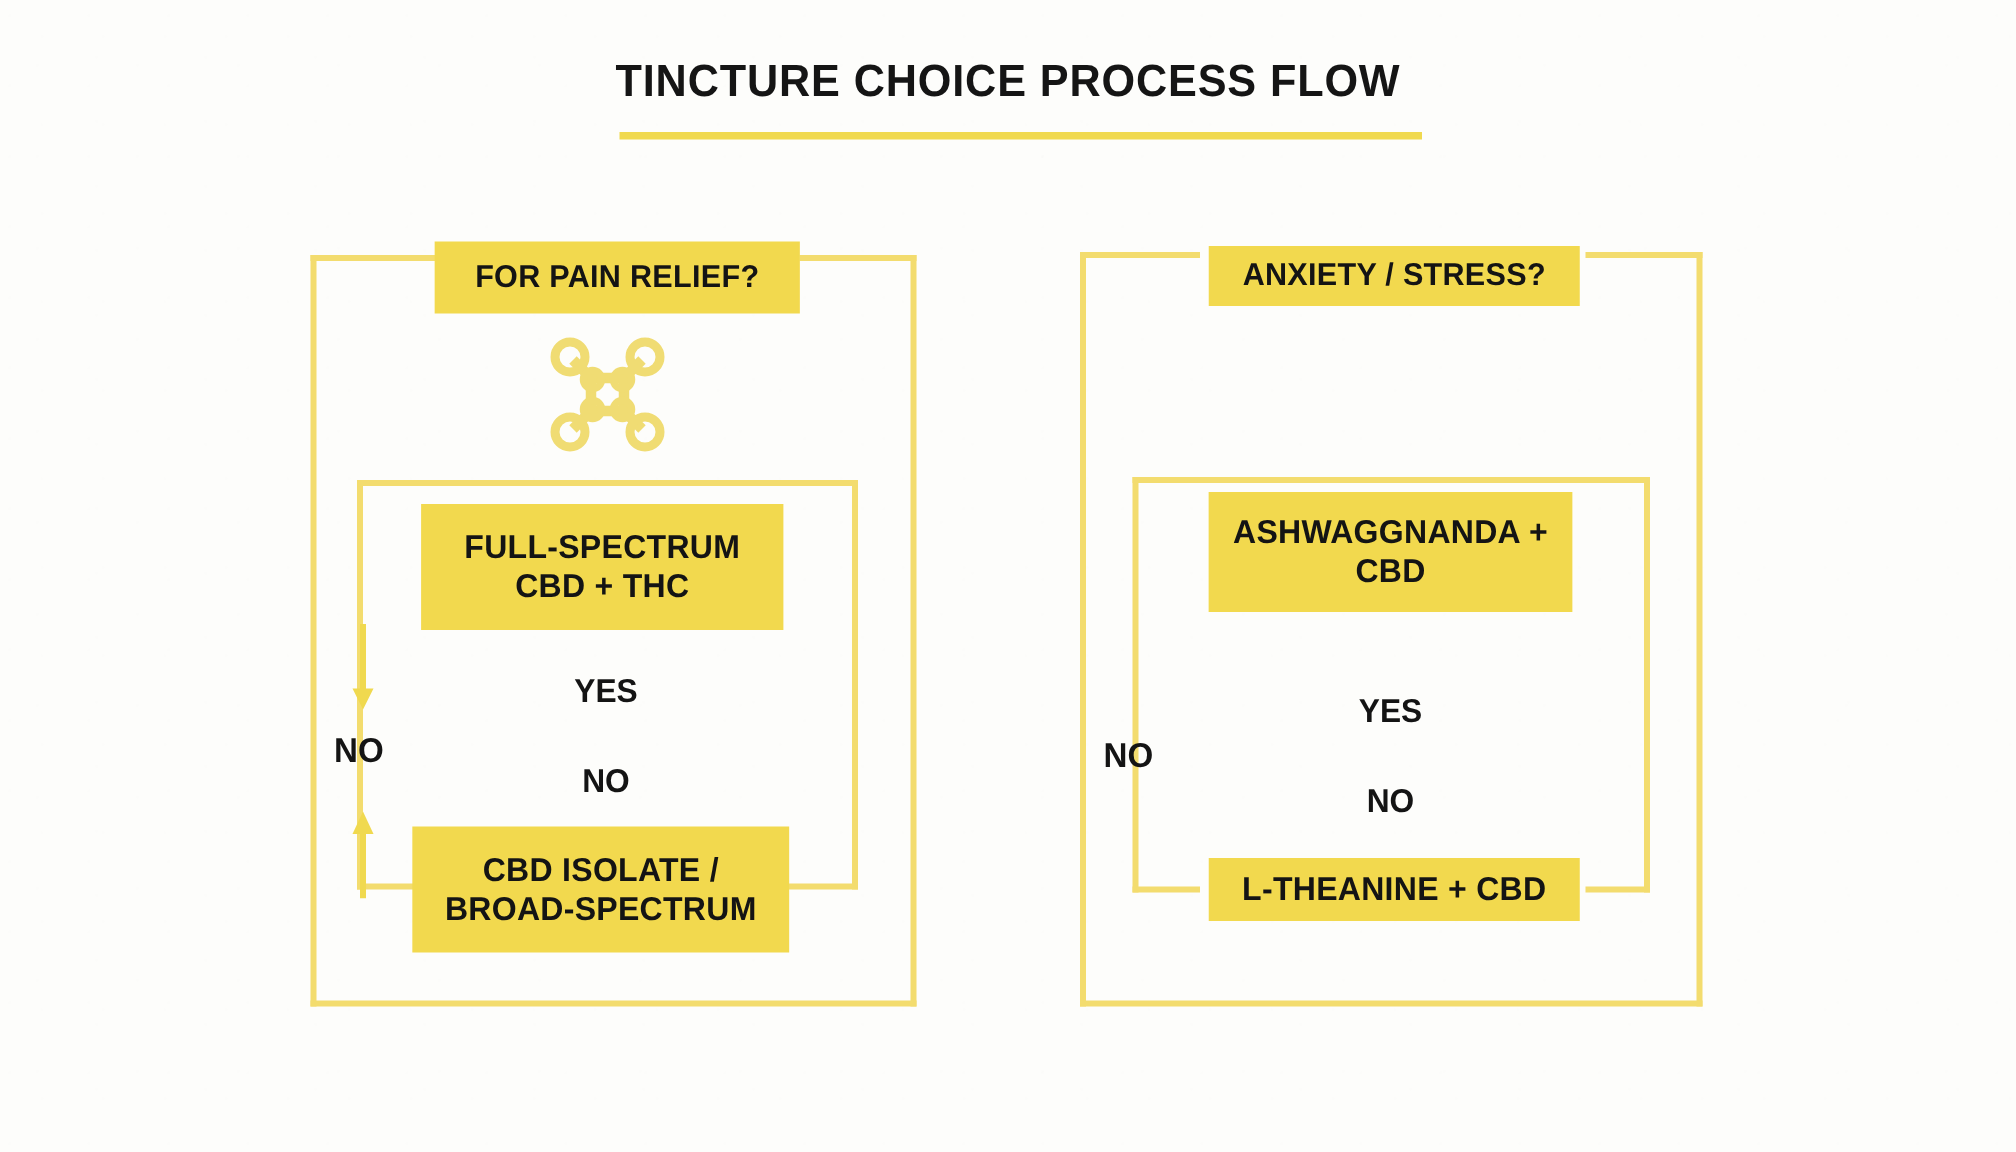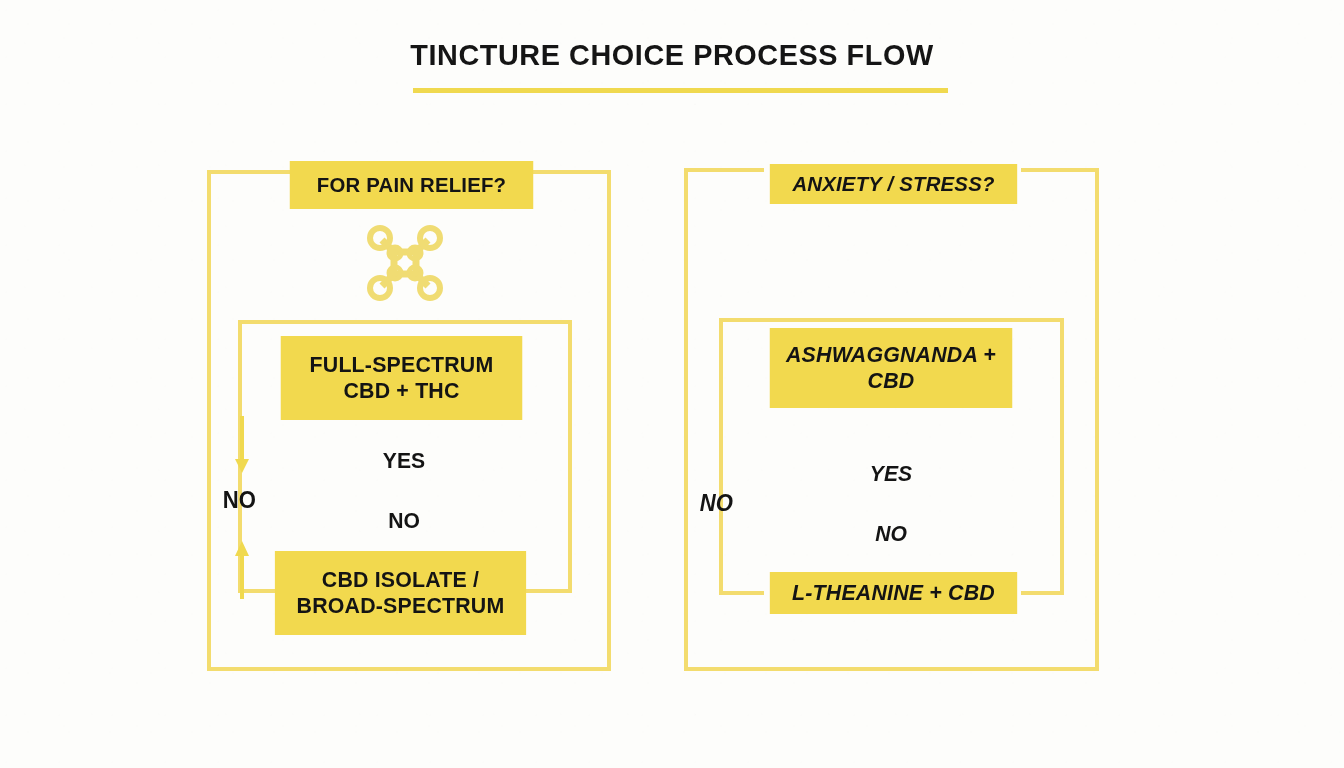--- a/index.html
+++ b/index.html
@@ -49,21 +49,21 @@
     left: 413px;
     top: 88px;
     width: 535px;
     height: 5px;
     background: #f0d94f;
   }
 
   
   .panel { position: absolute; top: 0; height: 768px; }
   #panel-pain    { left: 0;   width: 672px; }
-  #panel-anxiety { left: 636px; width: 672px; font-style: italic; }
+  #panel-anxiety { left: 672px; width: 672px; }
 
   
   .frame-rail { position: absolute; background: #f3dc6e; }
 
   
   .node-box {
     position: absolute;
     background: #f2d94e;
     color: #141414;
     font-weight: bold;

